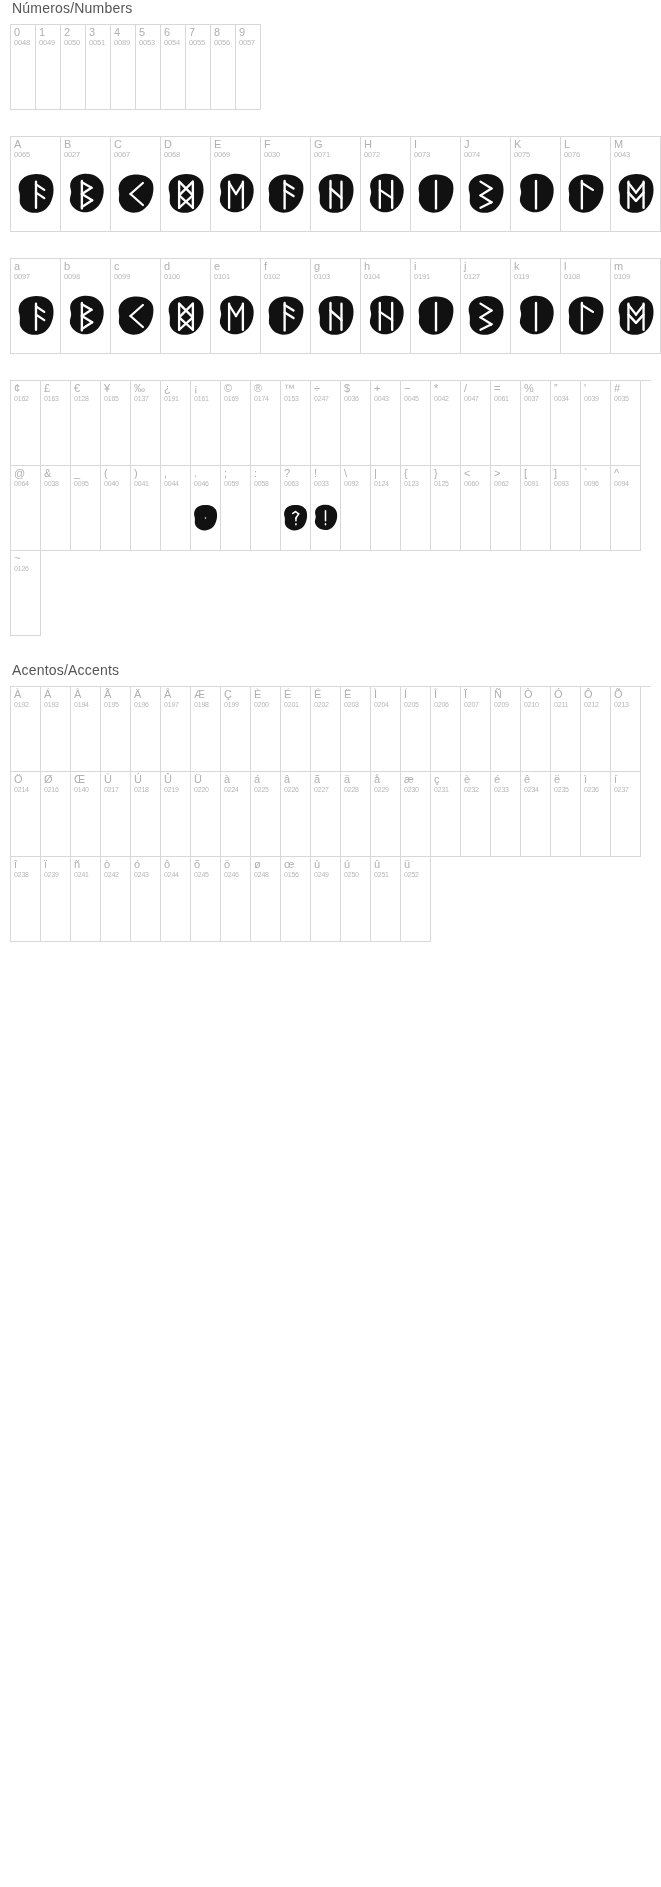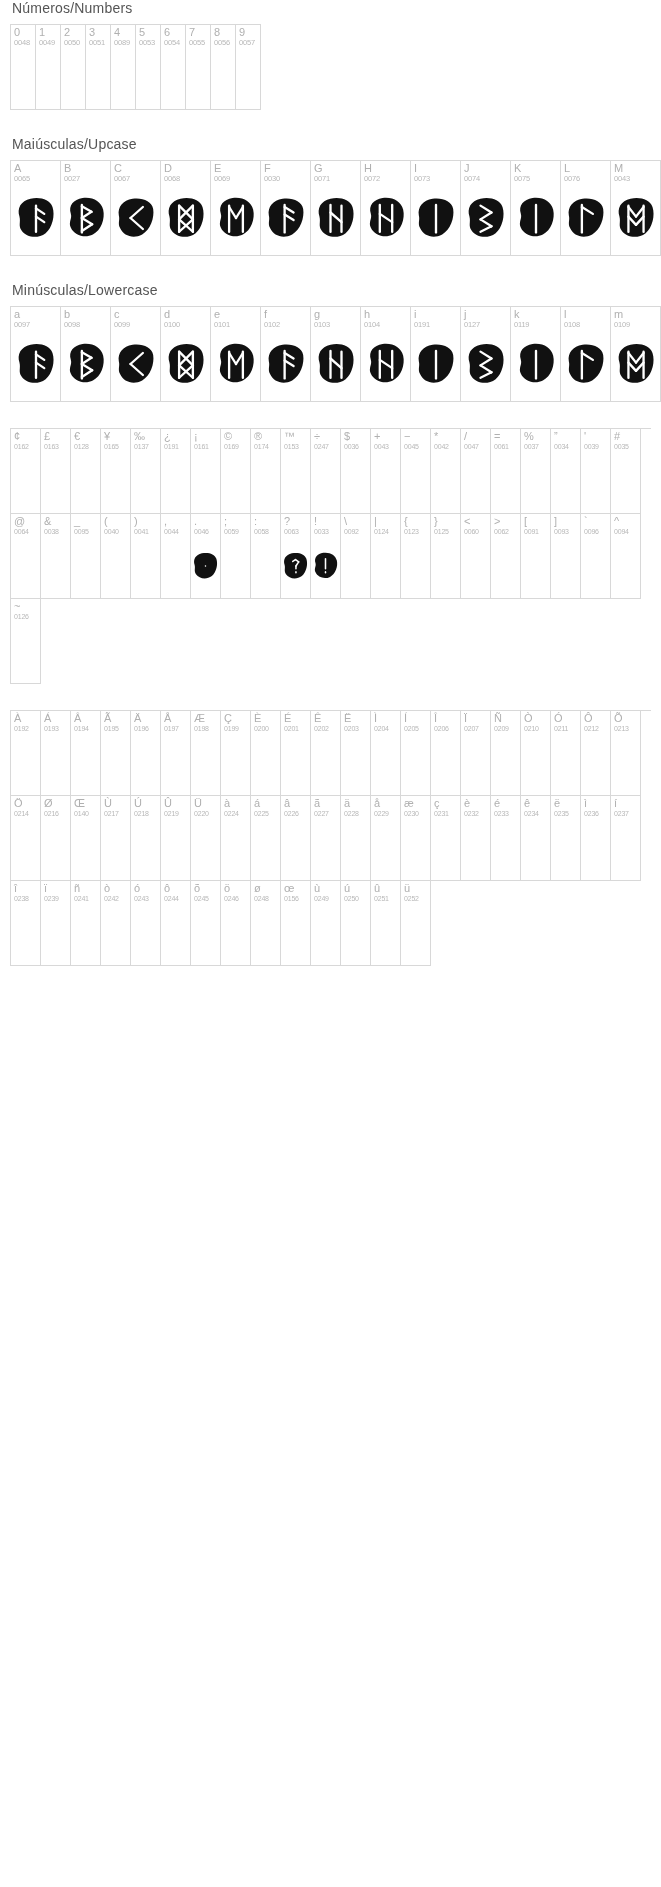--- a/index.html
+++ b/index.html
@@ -118,21 +118,20 @@
           <span class="ch">8</span>
           <span class="code">0056</span>
         </div>
         <div class="cell">
           <span class="ch">9</span>
           <span class="code">0057</span>
         </div>
       </div>
     </div>
     <div class="section">
-      <div class="section-title">Maiúsculas/Upcase</div>
       <div class="grid upcase">
         <div class="cell">
           <span class="ch">A</span>
           <span class="code">0065</span>
           <div class="glyph">
             <svg width="44" height="44" viewBox="0 0 64 64">
               <path d="M8,30 C4,18 10,7 24,4 C38,1 52,5 56,16 C60,28 56,46 46,54 C34,63 18,60 11,50 C6,43 10,38 8,30 Z" fill="#111111"></path>
               <line x1="32" y1="14" x2="32" y2="52" stroke="#ffffff" stroke-width="3.4" stroke-linecap="round"></line>
               <line x1="32" y1="18" x2="44" y2="26" stroke="#ffffff" stroke-width="3.4" stroke-linecap="round"></line>
               <line x1="32" y1="30" x2="44" y2="38" stroke="#ffffff" stroke-width="3.4" stroke-linecap="round"></line>
@@ -283,21 +282,20 @@
               <line x1="21" y1="16" x2="32" y2="30" stroke="#ffffff" stroke-width="3.4" stroke-linecap="round"></line>
               <line x1="32" y1="30" x2="43" y2="16" stroke="#ffffff" stroke-width="3.4" stroke-linecap="round"></line>
               <line x1="21" y1="30" x2="32" y2="42" stroke="#ffffff" stroke-width="3.4" stroke-linecap="round"></line>
               <line x1="32" y1="42" x2="43" y2="30" stroke="#ffffff" stroke-width="3.4" stroke-linecap="round"></line>
             </svg>
           </div>
         </div>
       </div>
     </div>
     <div class="section">
-      <div class="section-title">Minúsculas/Lowercase</div>
       <div class="grid lowercase">
         <div class="cell">
           <span class="ch">a</span>
           <span class="code">0097</span>
           <div class="glyph">
             <svg width="44" height="44" viewBox="0 0 64 64">
               <path d="M8,30 C4,18 10,7 24,4 C38,1 52,5 56,16 C60,28 56,46 46,54 C34,63 18,60 11,50 C6,43 10,38 8,30 Z" fill="#111111"></path>
               <line x1="32" y1="14" x2="32" y2="52" stroke="#ffffff" stroke-width="3.4" stroke-linecap="round"></line>
               <line x1="32" y1="18" x2="44" y2="26" stroke="#ffffff" stroke-width="3.4" stroke-linecap="round"></line>
               <line x1="32" y1="30" x2="44" y2="38" stroke="#ffffff" stroke-width="3.4" stroke-linecap="round"></line>
@@ -647,20 +645,21 @@
           <span class="ch">^</span>
           <span class="code">0094</span>
         </div>
         <div class="cell">
           <span class="ch">~</span>
           <span class="code">0126</span>
         </div>
       </div>
     </div>
     <div class="section">
+      <div class="section-title">Acentos/Accents</div>
       <div class="grid accents full">
         <div class="cell">
           <span class="ch">À</span>
           <span class="code">0192</span>
         </div>
         <div class="cell">
           <span class="ch">Á</span>
           <span class="code">0193</span>
         </div>
         <div class="cell">

